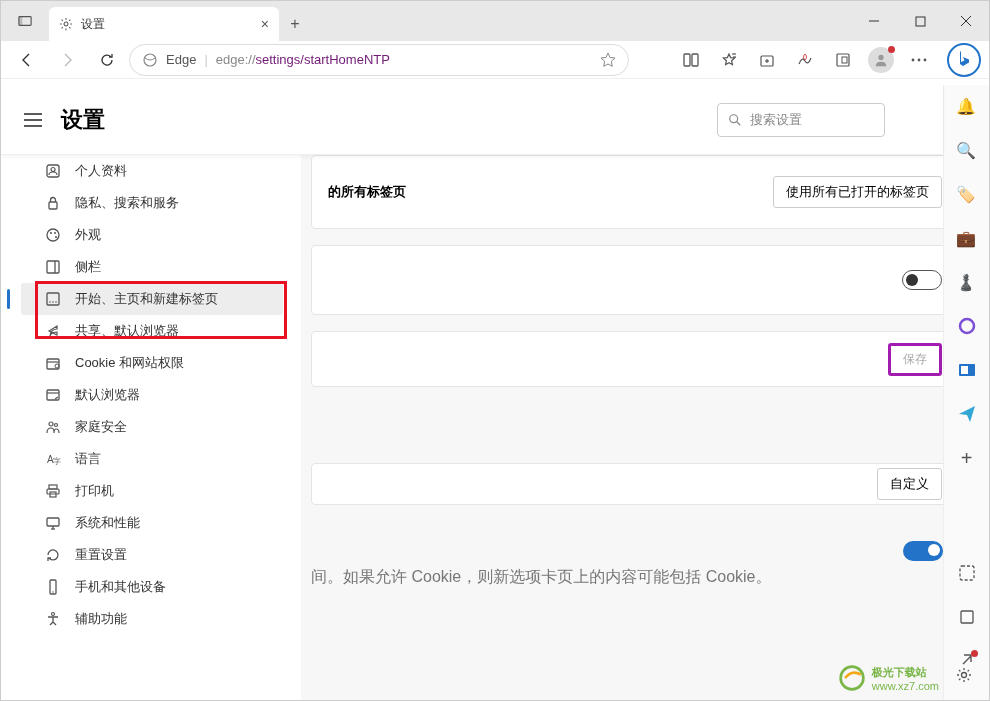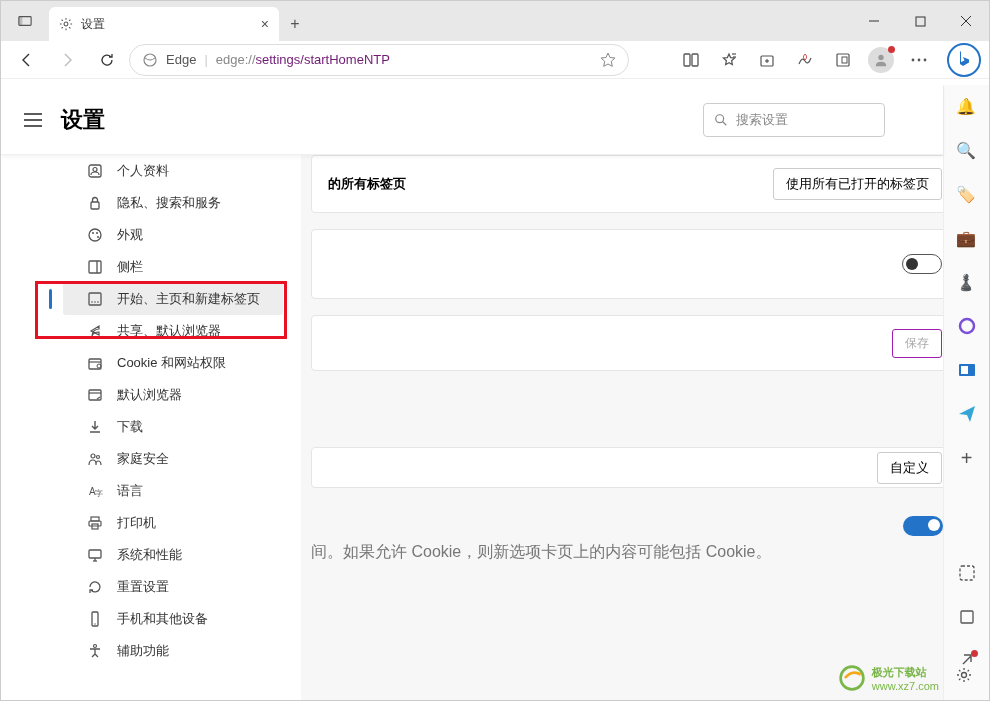--- a/index.html
+++ b/index.html
@@ -25,41 +25,41 @@
 .red-dot { position: relative; }
 .red-dot::after { content: ""; position: absolute; top: 4px; right: 4px; width: 7px; height: 7px; background: #d13438; border-radius: 50%; }
 
 
 .right-sidebar { position: absolute; right: 0; top: 84px; bottom: 0; width: 46px; background: #fafafa; border-left: 1px solid #eee; display: flex; flex-direction: column; align-items: center; padding-top: 6px; gap: 14px; }
 .rs-icon { width: 30px; height: 30px; display: flex; align-items: center; justify-content: center; font-size: 16px; }
 .bing-logo { width: 34px; height: 34px; border: 2px solid #2373c8; border-radius: 50%; display:flex; align-items:center; justify-content:center; margin-left:8px; }
 .settings-header { position: absolute; top: 84px; left: 0; right: 46px; height: 70px; background: #fff; display: flex; align-items: center; padding: 0 18px; gap: 14px; z-index: 5; border-bottom: 1px solid #f0f0f0; box-shadow: 0 2px 4px rgba(0,0,0,0.05);}
 .hamburger { width: 28px; height: 28px; display:flex; align-items:center; justify-content:center;}
 .settings-title { font-size: 22px; font-weight: 600; }
-.search-box { margin-left: auto; width: 182px; height: 34px; border: 1px solid #ccc; border-radius: 4px; display: flex; align-items:center; padding: 0 10px; gap: 8px; color:#888; font-size: 13px; margin-right:40px;}
-
-
-.left-nav { position: absolute; top: 154px; left: 0; width: 300px; bottom: 0; overflow: hidden; background:#fff;padding-left:42px;}
+.search-box { margin-left: auto; width: 168px; height: 34px; border: 1px solid #ccc; border-radius: 4px; display: flex; align-items:center; padding: 0 10px; gap: 8px; color:#888; font-size: 13px; margin-right:40px;}
+
+
+.left-nav { position: absolute; top: 154px; left: 0; width: 300px; bottom: 0; overflow: hidden; background:#fff;}
 .nav-scroll { height: 100%; overflow-y: auto; }
 .nav-scroll::-webkit-scrollbar { width: 12px; }
 .nav-scroll::-webkit-scrollbar-thumb { background: #c1c1c1; border-radius: 6px; }
 .nav-item { display:flex; align-items:center; gap:14px; height: 32px; padding: 0 18px 0 24px; font-size: 13px; color:#333; margin: 0 18px 0 20px; border-radius:3px;}
 .nav-item.active { background: #ededed; position: relative; }
 .nav-item.active::before { content:""; position:absolute; left:-14px; top:6px; bottom:6px; width:3px; background:#2373c8; border-radius:2px;}
 .nav-icon { width:16px; height:16px; display:flex; align-items:center; justify-content:center; color:#555; flex-shrink:0;}
 
 
 .red-box { position:absolute; border: 3px solid #e81123; pointer-events:none; z-index: 20;}
 
 
 .main-panel { position:absolute; top:154px; left:300px; right:0; bottom:0; background:#f7f7f7; overflow:hidden; padding: 0 30px 0 10px;}
-.card { background:#fff; border:1px solid #e5e5e5; border-radius:4px; padding: 12px 16px; margin-bottom: 16px; display:flex; align-items:center; }
+.card { background:#fff; border:1px solid #e5e5e5; border-radius:4px; padding: 20px 16px; margin-bottom: 16px; display:flex; align-items:center; }
 .card .label { font-size:13px; font-weight:600; }
 .card .btn-outline { margin-left:auto; border:1px solid #ccc; border-radius:3px; padding:6px 12px; font-size:13px; background:#fff;}
-.save-btn { border:1px solid #a21caf; color:#aaa; padding:5px 12px; border-radius:3px; font-size:12px; background:#fff;}
+.save-btn { border:3px solid #a21caf; color:#aaa; padding:5px 12px; border-radius:3px; font-size:12px; background:#fff;}
 .toggle { width:40px; height:20px; border-radius:10px; position:relative;}
 .toggle.off { border:1px solid #555; background:#fff;}
 .toggle.off::after { content:""; position:absolute; left:3px; top:3px; width:12px; height:12px; background:#333; border-radius:50%;}
 .toggle.on { background:#2373c8;}
 .toggle.on::after { content:""; position:absolute; right:3px; top:3px; width:12px; height:12px; background:#fff; border-radius:50%;}
 .desc-text { font-size:16px; color:#777; margin-top:6px;}
 
 
 .watermark { position:absolute; right:50px; bottom:8px; font-size:11px; color:#7ab648; display:flex; align-items:center; gap:6px; z-index:50;}
 .watermark .logo-g { width:28px; height:28px; }
@@ -282,28 +282,20 @@
       </div>
       <div class="nav-item">
         <span class="nav-icon">
           <svg width="16" height="16" viewBox="0 0 16 16">
             <rect x="2" y="3" width="12" height="10" rx="1" fill="none" stroke="#555" stroke-width="1.3"></rect>
             <line x1="2" y1="6" x2="14" y2="6" stroke="#555" stroke-width="1.2"></line>
             <path d="M10 12l3-2" stroke="#555" stroke-width="1.2"></path>
           </svg>
         </span>
         <span>默认浏览器</span>
-      </div>
-      <div class="nav-item">
-        <span class="nav-icon">
-          <svg width="16" height="16" viewBox="0 0 16 16">
-            <path d="M8 2v8M5 7l3 3 3-3M3 13h10" fill="none" stroke="#555" stroke-width="1.4"></path>
-          </svg>
-        </span>
-        <span>下载</span>
       </div>
       <div class="nav-item">
         <span class="nav-icon">
           <svg width="16" height="16" viewBox="0 0 16 16">
             <circle cx="6" cy="5" r="2" fill="none" stroke="#555" stroke-width="1.2"></circle>
             <circle cx="11" cy="6" r="1.5" fill="none" stroke="#555" stroke-width="1.2"></circle>
             <path d="M2 14 Q2 9 6 9 Q9 9 9 13 M9 14 Q9 10 11 10 Q14 10 14 14" fill="none" stroke="#555" stroke-width="1.2"></path>
           </svg>
         </span>
         <span>家庭安全</span>

